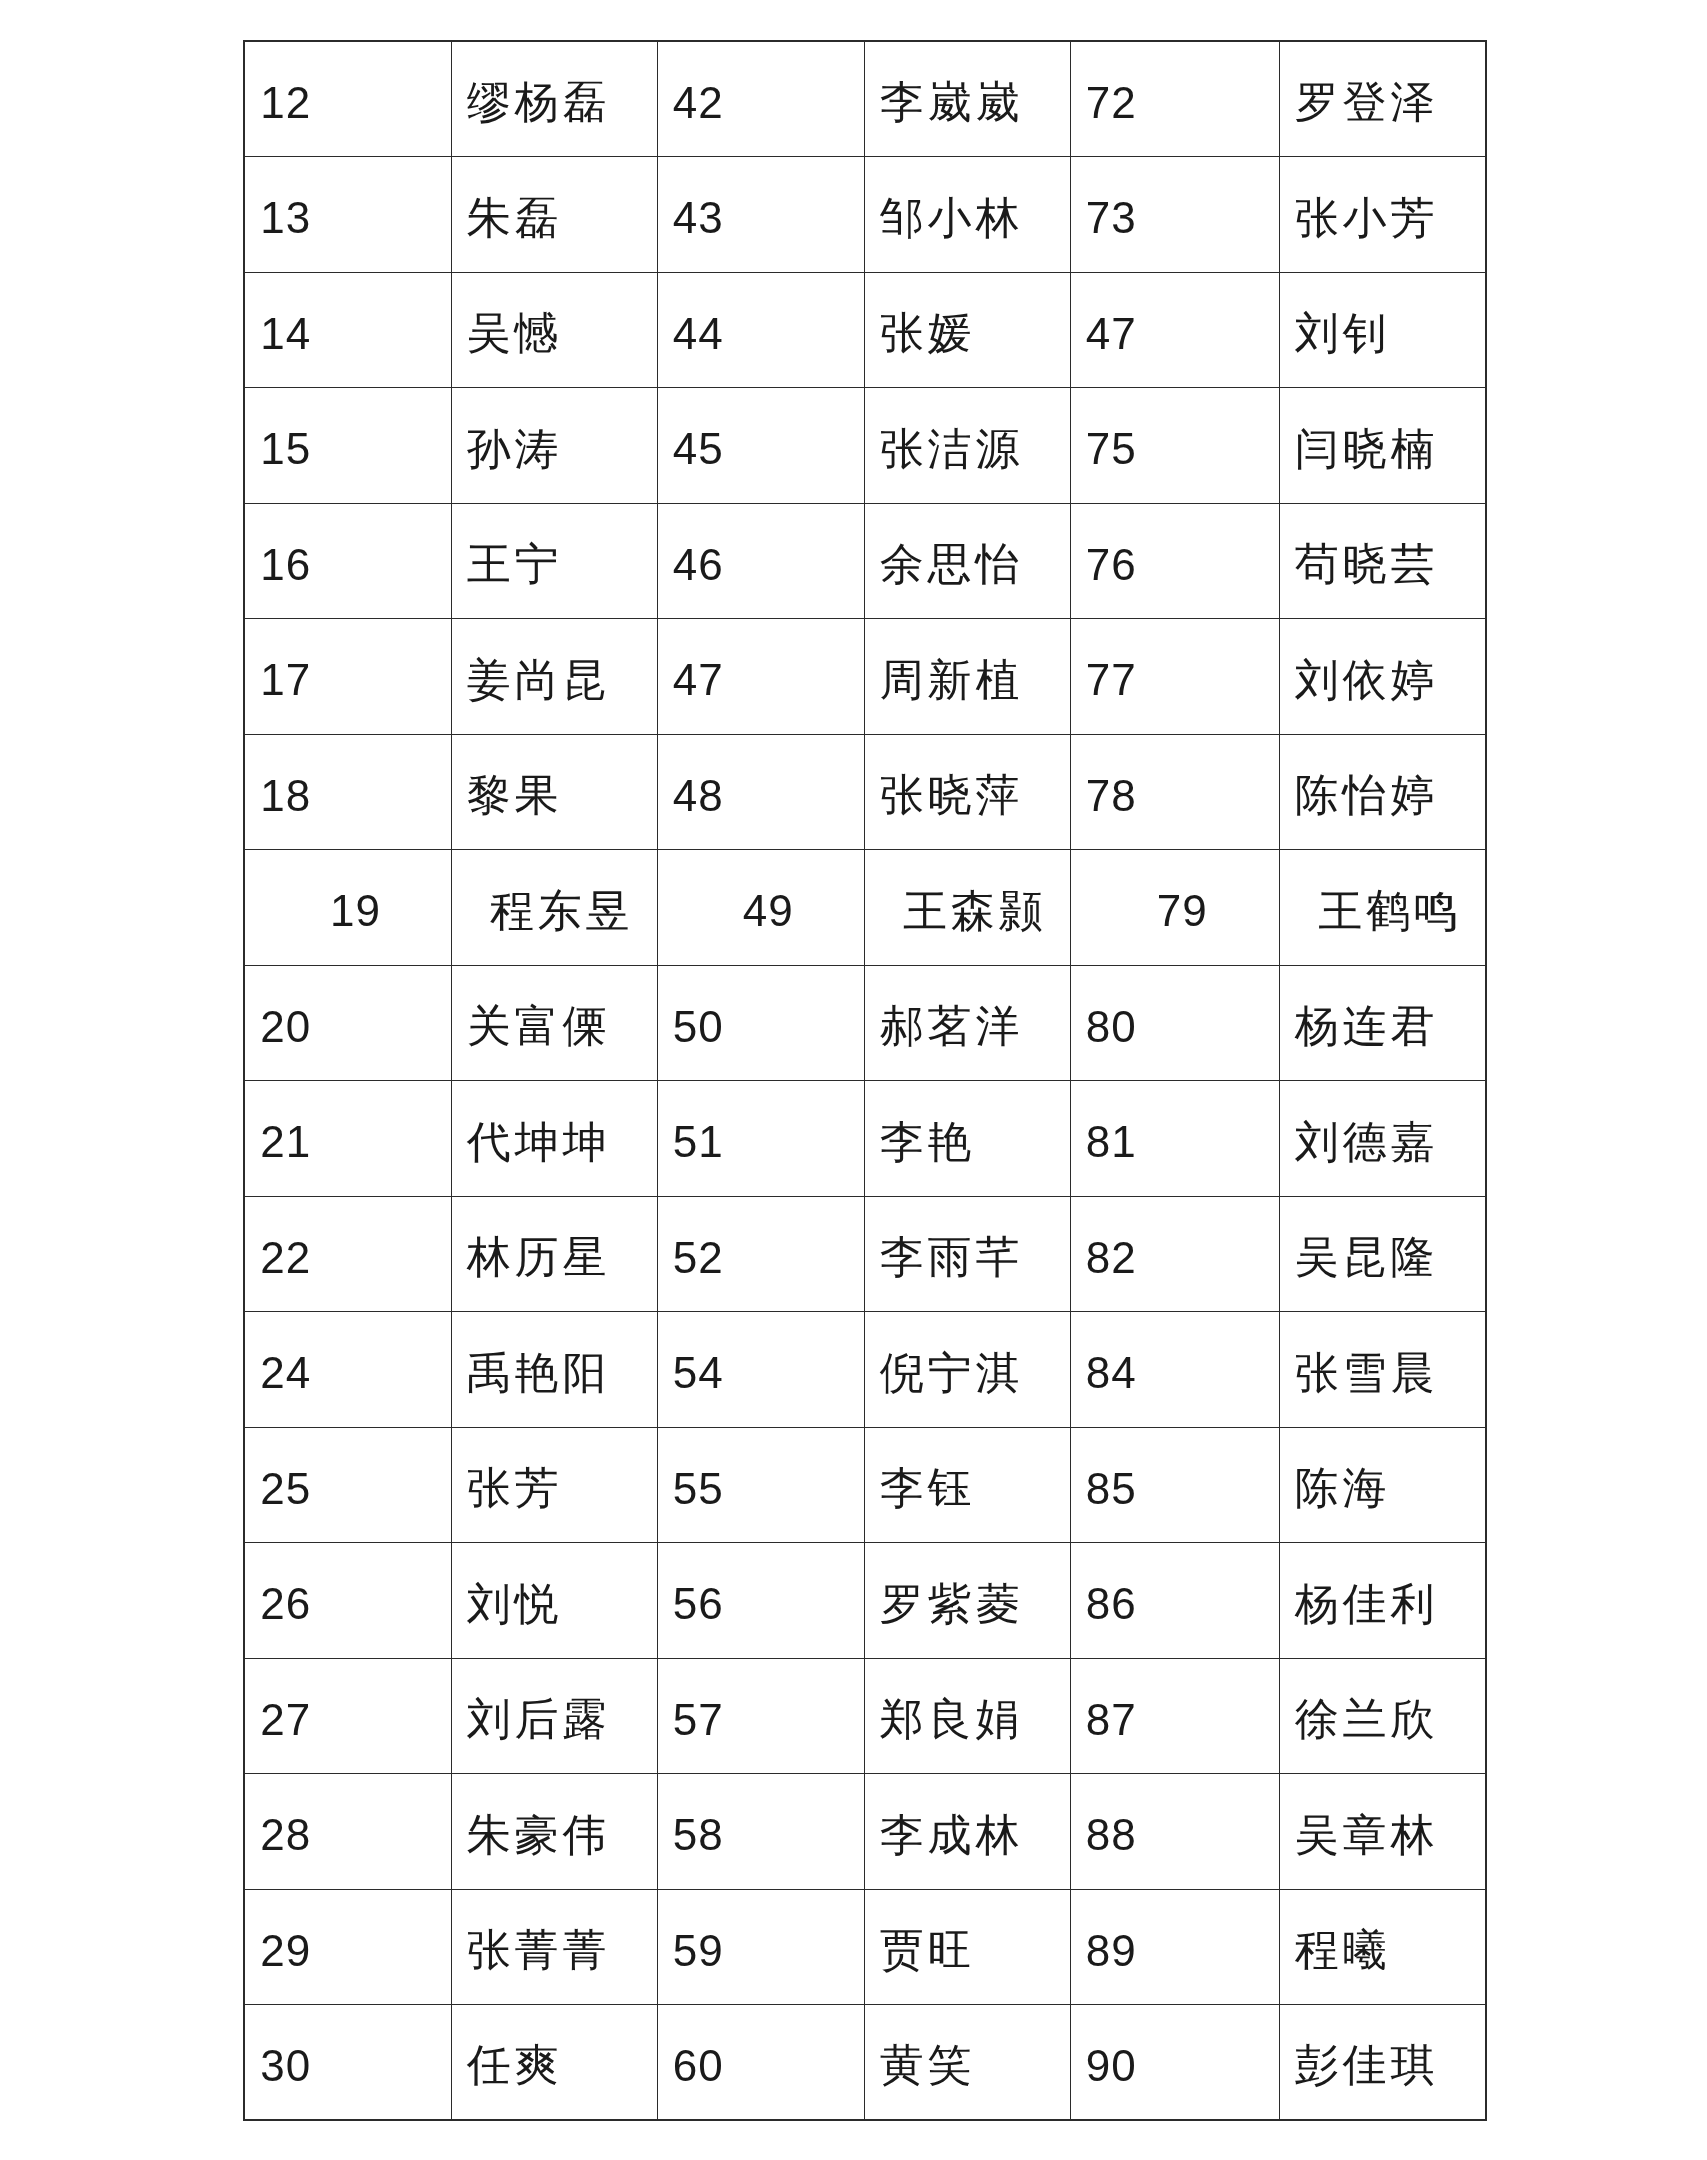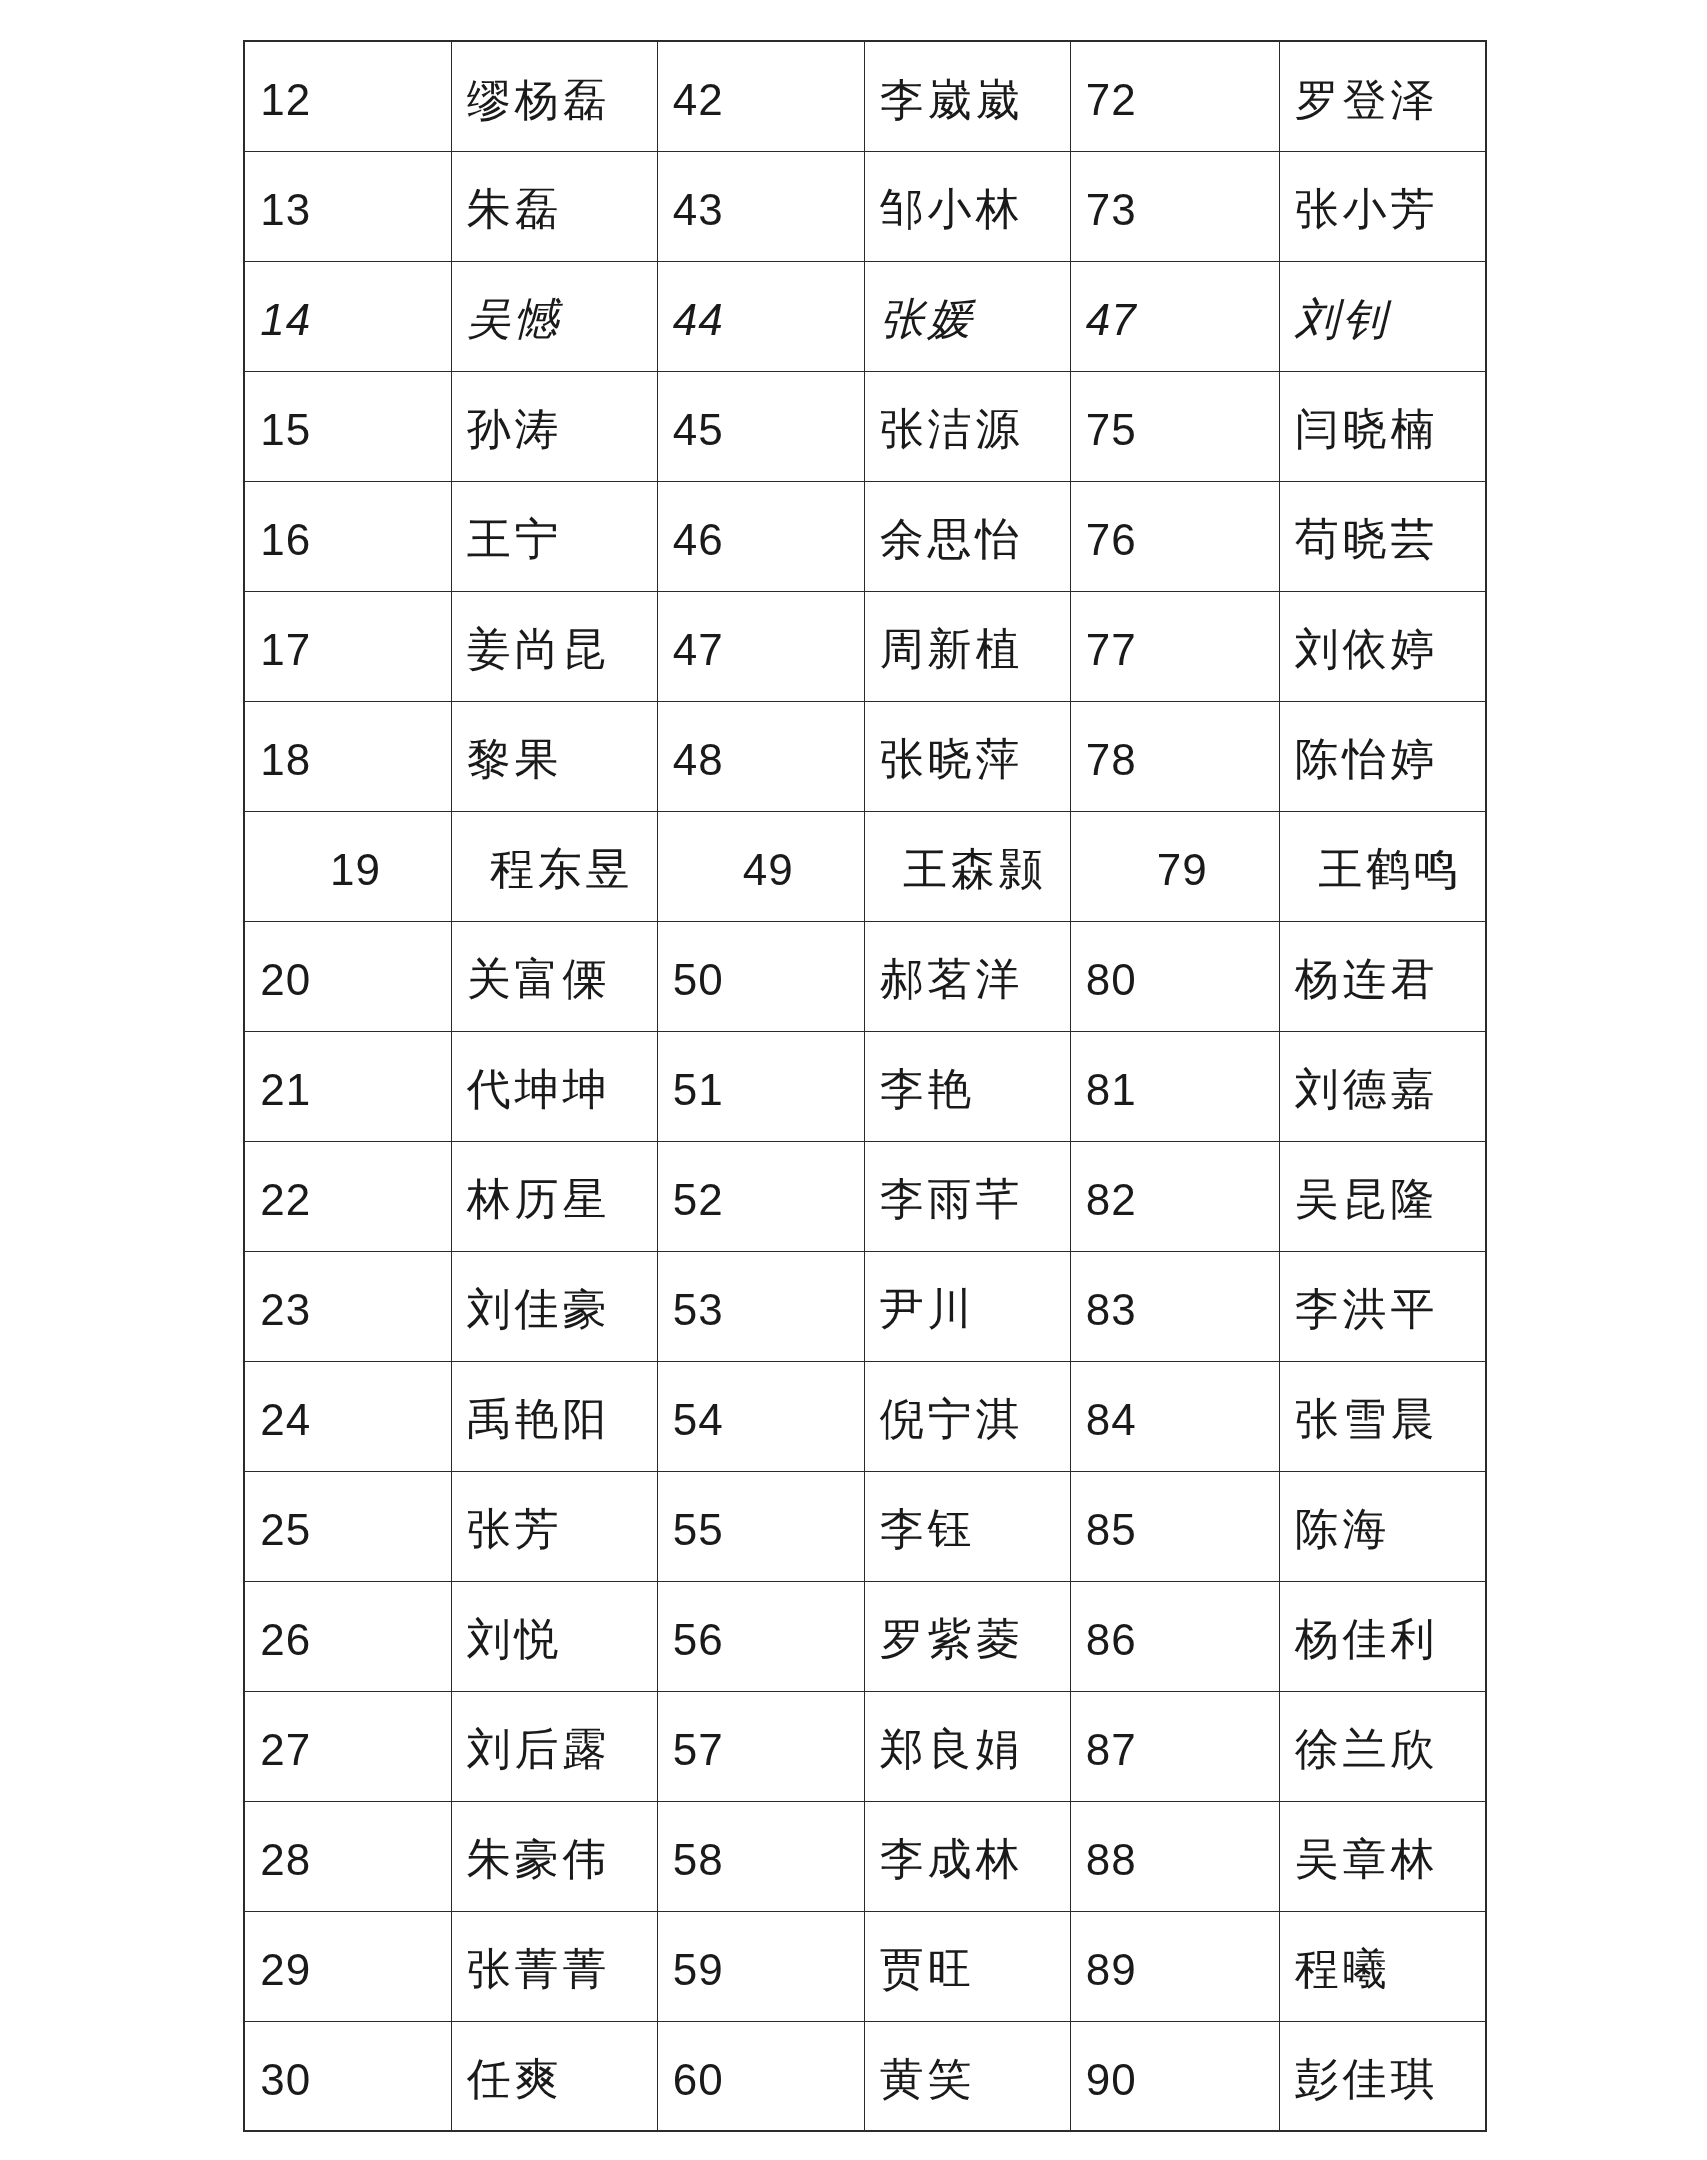--- a/index.html
+++ b/index.html
@@ -79,21 +79,21 @@
           <td class="name-cell">罗登泽</td>
         </tr>
         <tr style="height: 110px;">
           <td class="serial-cell">13</td>
           <td class="name-cell">朱磊</td>
           <td class="serial-cell">43</td>
           <td class="name-cell">邹小林</td>
           <td class="serial-cell">73</td>
           <td class="name-cell">张小芳</td>
         </tr>
-        <tr style="height: 110px; font-style: italic;">
+        <tr style="height: 110px;">
           <td class="serial-cell">14</td>
           <td class="name-cell">吴憾</td>
           <td class="serial-cell">44</td>
           <td class="name-cell">张媛</td>
           <td class="serial-cell">47</td>
           <td class="name-cell">刘钊</td>
         </tr>
         <tr style="height: 110px;">
           <td class="serial-cell">15</td>
           <td class="name-cell">孙涛</td>
@@ -152,28 +152,20 @@
         </tr>
         <tr style="height: 110px;">
           <td class="serial-cell">22</td>
           <td class="name-cell">林历星</td>
           <td class="serial-cell">52</td>
           <td class="name-cell">李雨芊</td>
           <td class="serial-cell">82</td>
           <td class="name-cell">吴昆隆</td>
         </tr>
         <tr style="height: 110px;">
-          <td class="serial-cell">23</td>
-          <td class="name-cell">刘佳豪</td>
-          <td class="serial-cell">53</td>
-          <td class="name-cell">尹川</td>
-          <td class="serial-cell">83</td>
-          <td class="name-cell">李洪平</td>
-        </tr>
-        <tr style="height: 110px;">
           <td class="serial-cell">24</td>
           <td class="name-cell">禹艳阳</td>
           <td class="serial-cell">54</td>
           <td class="name-cell">倪宁淇</td>
           <td class="serial-cell">84</td>
           <td class="name-cell">张雪晨</td>
         </tr>
         <tr style="height: 110px; padding-left: 28px;">
           <td class="serial-cell">25</td>
           <td class="name-cell">张芳</td>

